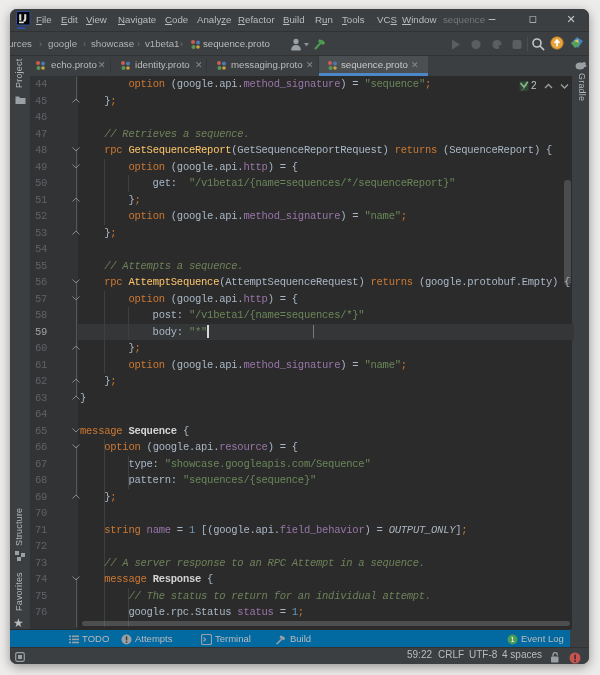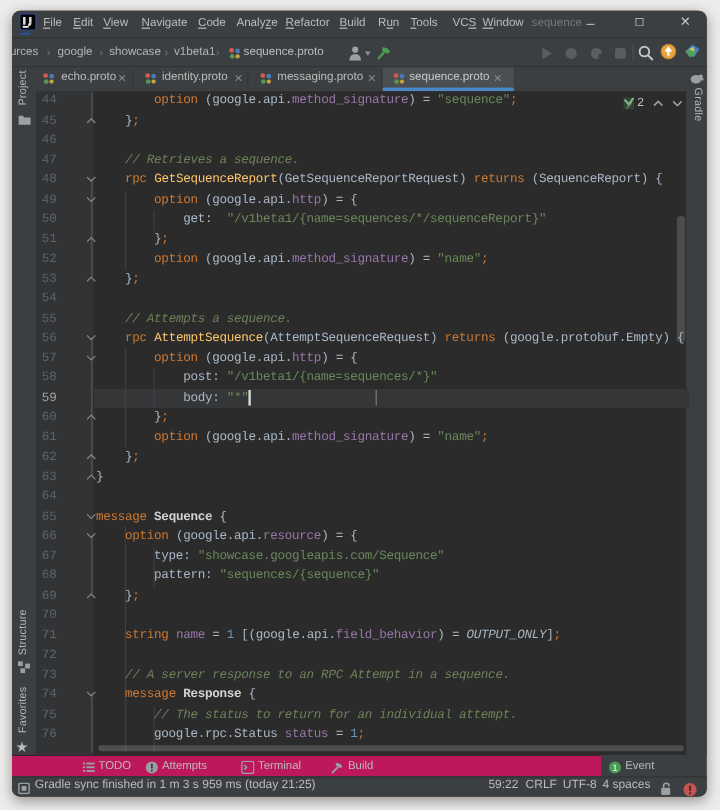--- a/index.html
+++ b/index.html
@@ -37,21 +37,21 @@
   .fline{position:absolute;left:66px;width:1px;background:#55585a;z-index:2;}
   #caret{position:absolute;left:197px;top:318px;width:1.5px;height:13px;background:#d8d8d8;z-index:5;}
   #ghbar{position:absolute;left:303px;top:318px;width:1px;height:13px;background:#7a7a7a;z-index:5;}
   #sthumb{position:absolute;left:554px;top:173px;width:7px;height:105px;background:rgba(170,174,177,0.26);border-radius:3px;z-index:6;}
   
   #lstrip{position:absolute;left:0;top:48px;width:20px;height:574px;background:#3c3f41;}
   #rstrip{position:absolute;left:562px;top:48px;width:17px;height:574px;background:#3c3f41;}
   .rotup{position:absolute;font-size:9px;color:#b4b7b9;letter-spacing:0.2px;transform:rotate(-90deg);transform-origin:0 0;white-space:nowrap;}
   .rotdn{position:absolute;font-size:9px;color:#b4b7b9;letter-spacing:0.2px;transform:rotate(90deg);transform-origin:0 0;white-space:nowrap;}
   
-  #btoolbar{position:absolute;left:0;top:622px;width:491px;height:18px;background:#be185d;border-top:1px solid #2b2b2b;box-sizing:border-box;}
+  #btoolbar{position:absolute;left:0;top:622px;width:560px;height:18px;background:#0369a1;border-top:1px solid #2b2b2b;box-sizing:border-box;}
   #btoolbar .bi{position:absolute;top:0;height:17px;line-height:18px;font-size:9.5px;color:#bbbbbb;}
   #statusbar{position:absolute;left:0;top:640px;width:579px;height:17px;background:#3c3f41;border-top:1px solid #323232;box-sizing:border-box;}
   #statusbar .si{position:absolute;top:0;height:16px;line-height:14px;font-size:10px;color:#bbbbbb;}
 </style>
 </head>
 <body>
 <div id="win">
     <div style="position:absolute;left:0;top:-2px;width:579px;height:657px">
 
   <div id="menubar">
@@ -380,21 +380,20 @@
       <circle cx="5.5" cy="5.5" r="5" fill="#499c54"></circle>
           <text x="5.5" y="8.2" font-size="7.5" fill="#fff" text-anchor="middle" font-family="Liberation Sans">1</text>
     </svg>
     <span class="bi" style="left:511px">Event Log</span>
   </div>
   <div id="statusbar">
     <svg class="abs" style="left:5px;top:4px" width="10" height="10" viewBox="0 0 10 10">
       <rect x="0.7" y="0.7" width="8.6" height="8.6" rx="1.5" fill="none" stroke="#9aa0a3" stroke-width="1.2"></rect>
       <rect x="3" y="3" width="4" height="4" fill="#9aa0a3"></rect>
     </svg>
-    <span class="si" style="left:19px">Gradle sync finished in 1 m 3 s 959 ms (today 21:25)</span>
     <span class="si" style="left:397px">59:22</span>
     <span class="si" style="left:428px">CRLF</span>
     <span class="si" style="left:459px">UTF-8</span>
     <span class="si" style="left:492px">4 spaces</span>
     <svg class="abs" style="left:540px;top:4px" width="10" height="11" viewBox="0 0 10 11">
       <rect x="1" y="4.5" width="7.5" height="6" rx="1" fill="#9aa0a3"></rect>
       <path d="M3 4.5 V2.8 a2.2 2.2 0 0 1 4.4 0 V3.4" fill="none" stroke="#9aa0a3" stroke-width="1.3"></path>
     </svg>
     <svg class="abs" style="left:559px;top:3.5px" width="12" height="12" viewBox="0 0 12 12">
       <circle cx="6" cy="6" r="5.5" fill="#c75450"></circle>

